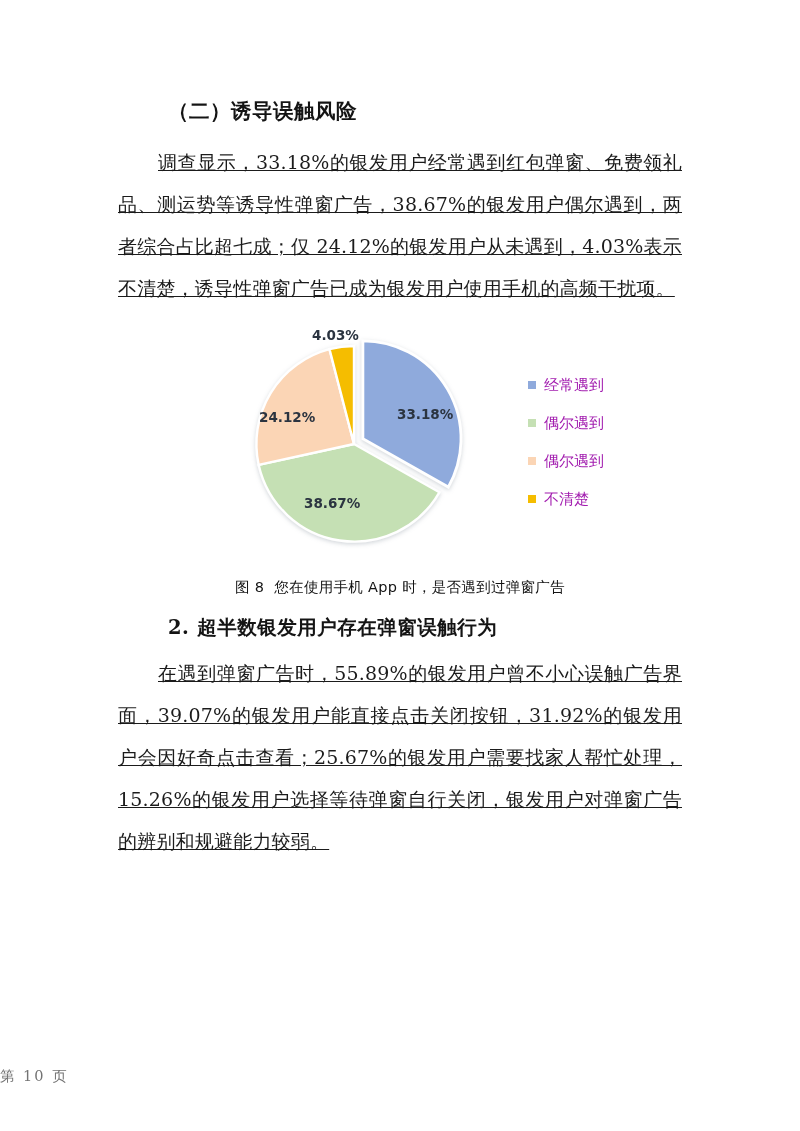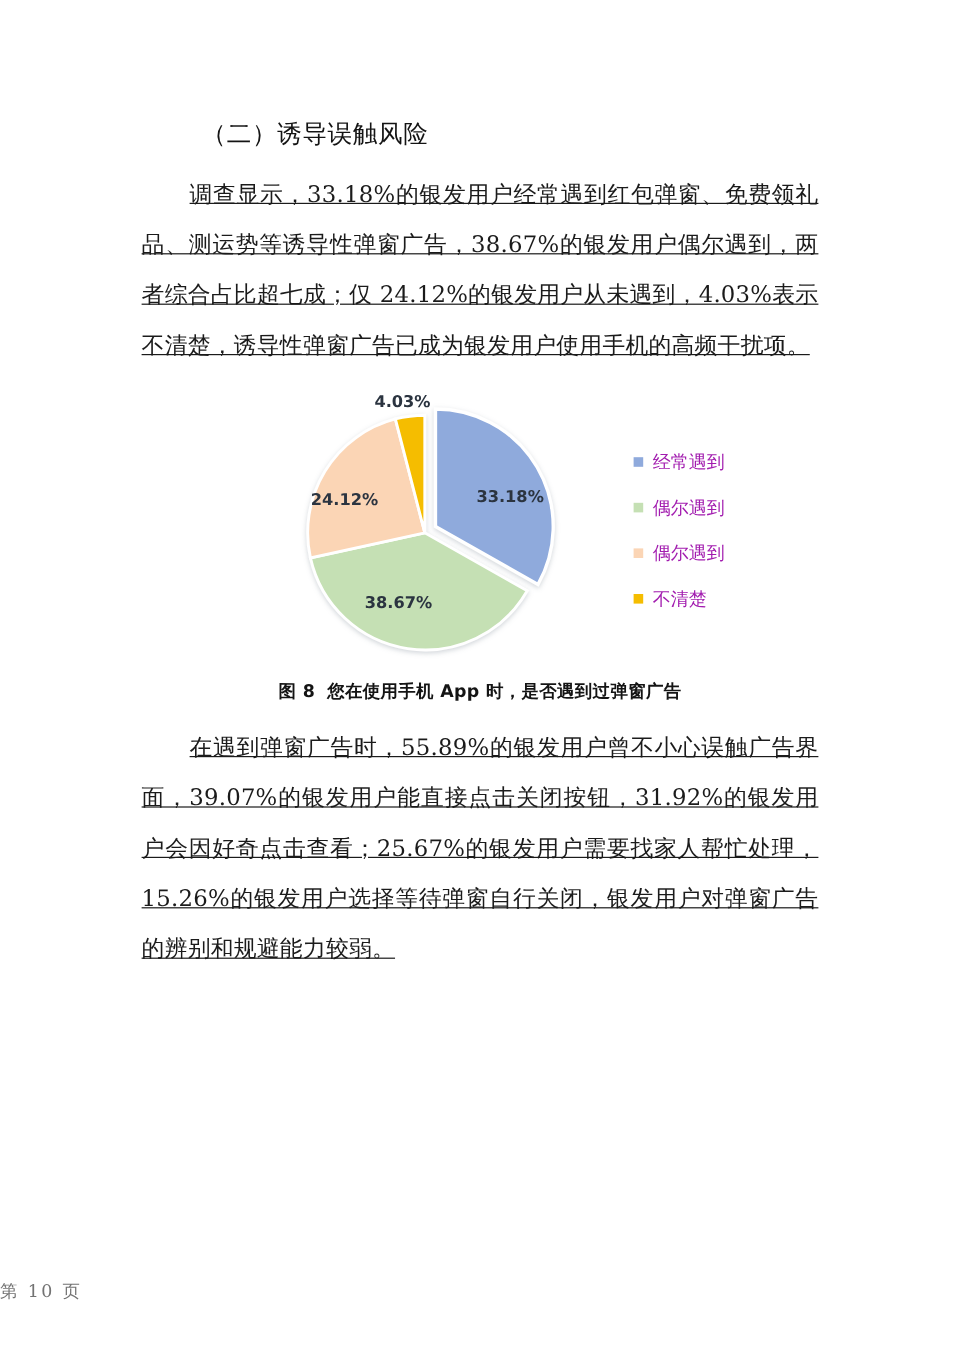--- a/index.html
+++ b/index.html
@@ -26,21 +26,21 @@
   .content {
     position: absolute;
     left: 118px;
     top: 96px;
     width: 564px;
   }
 
   
   .h-section {
     font-family: "DejaVu Serif", "Liberation Serif", serif;
-    font-weight: normal;
+    font-weight: bold;
     font-size: 20.5px;
     letter-spacing: 0.5px;
     margin: 0 0 14px 0;
     padding-left: 50px;
     line-height: 1.5;
     color: #141414;
   }
   .h-sub {
     font-family: "DejaVu Serif", "Liberation Serif", serif;
     font-weight: bold;
@@ -130,25 +130,25 @@
   }
   .legend-text {
     font-family: "DejaVu Sans", "Liberation Sans", sans-serif;
     font-size: 15px;
     color: #a21caf;
     white-space: nowrap;
   }
 
   .fig-caption {
     font-family: "DejaVu Sans", "Liberation Sans", sans-serif;
-    font-weight: bold;
+    font-weight: normal;
     font-size: 14.5px;
     text-align: center;
     color: #141414;
-    margin-top: 14px;
+    margin-top: 25px;
     margin-bottom: 16px;
     letter-spacing: 0.3px;
   }
   .fig-caption .cap-num { margin-right: 10px; }
 
   .footer {
     position: absolute;
     left: 0;
     top: 1067px;
     width: 800px;
@@ -220,20 +220,23 @@
           </div>
         </div>
 
       </div>
     </div>
 
     <div class="fig-caption">
       <span class="cap-num">图 8</span><span>您在使用手机 App 时，是否遇到过弹窗广告</span>
     </div>
 
+    <h3 class="h-sub">
+      <span class="num">2.</span><span>超半数银发用户存在弹窗误触行为</span>
+    </h3>
 
     <p class="para">在遇到弹窗广告时，55.89%的银发用户曾不小心误触广告界面，39.07%的银发用户能直接点击关闭按钮，31.92%的银发用户会因好奇点击查看；25.67%的银发用户需要找家人帮忙处理，15.26%的银发用户选择等待弹窗自行关闭，银发用户对弹窗广告的辨别和规避能力较弱。</p>
 
   </div>
 
   <div class="footer">第 10 页</div>
 
 </div>
 
 </body></html>

